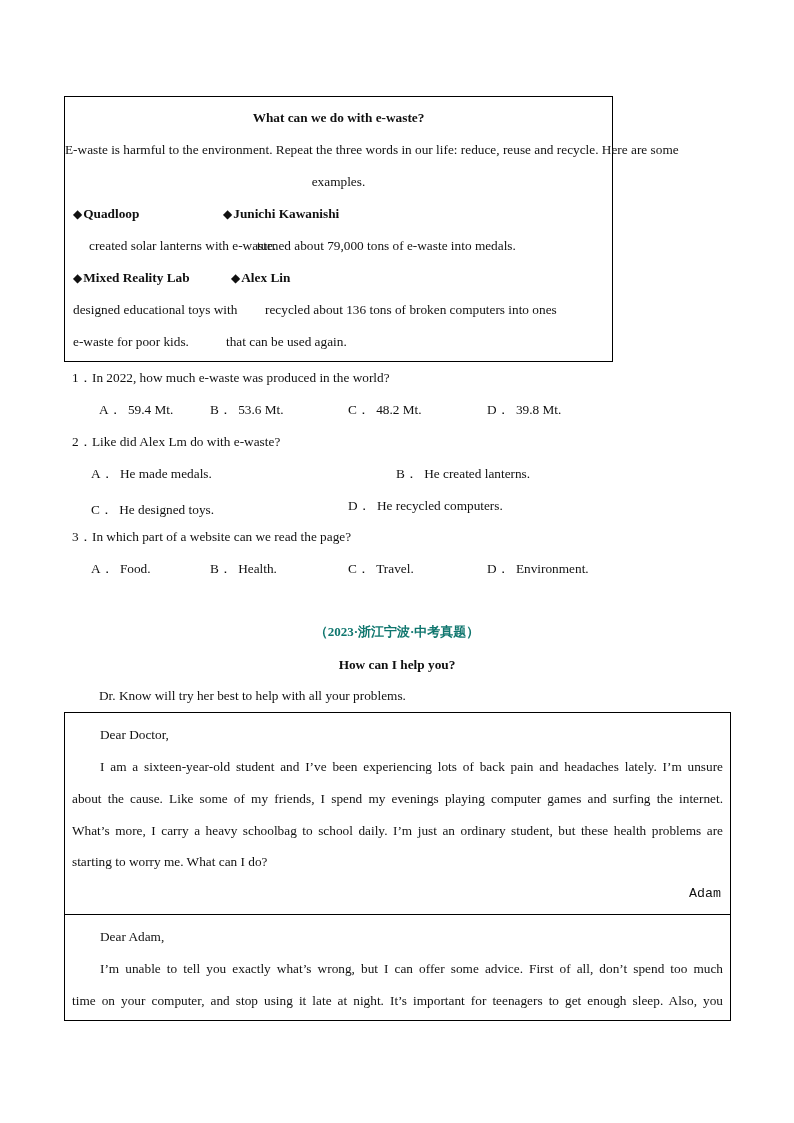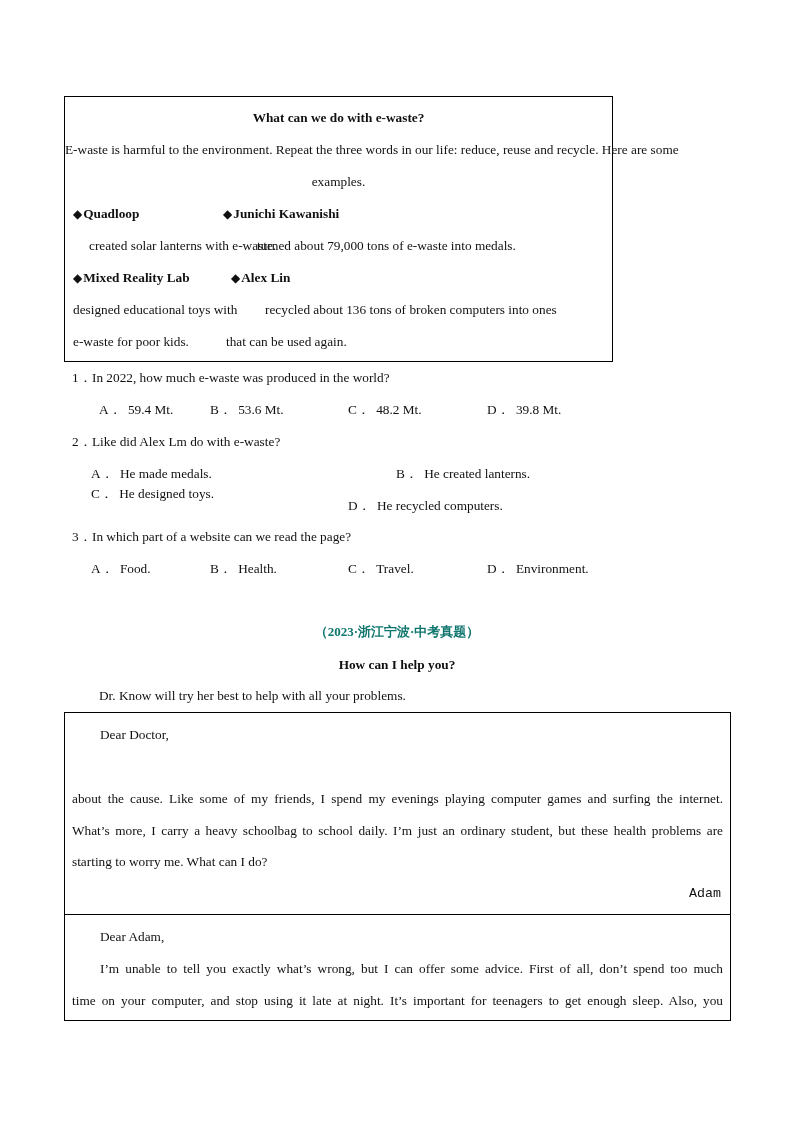--- a/index.html
+++ b/index.html
@@ -87,41 +87,42 @@
   <div class="opt" style="left:348px; top:402px;"><span class="lbl">C．</span><span>48.2 Mt.</span></div>
   <div class="opt" style="left:487px; top:402px;"><span class="lbl">D．</span><span>39.8 Mt.</span></div>
 </div>
 
 <div>
   <div class="q" style="left:72px; top:434px;">
     <span>2．</span><span>Like did Alex  Lm do with e-waste?</span>
   </div>
   <div class="opt" style="left:91px; top:466px;"><span class="lbl">A．</span><span>He made medals.</span></div>
   <div class="opt" style="left:348px; top:466px;margin-left:48px;"><span class="lbl">B．</span><span>He  created lanterns.</span></div>
-  <div class="opt" style="left:91px; top:486px;"><span class="lbl">C．</span><span>He designed toys.</span></div>
+  <div class="opt" style="left:91px; top:502px;"><span class="lbl">C．</span><span>He designed toys.</span></div>
   <div class="opt" style="left:348px; top:498px;"><span class="lbl">D．</span><span>He recycled computers.</span></div>
 </div>
 
 <div>
   <div class="q" style="left:72px; top:529px;">
     <span>3．</span><span>In which part of a website can we read the page?</span>
   </div>
   <div class="opt" style="left:91px; top:561px;"><span class="lbl">A．</span><span>Food.</span></div>
   <div class="opt" style="left:210px; top:561px;"><span class="lbl">B．</span><span>Health.</span></div>
   <div class="opt" style="left:348px; top:561px;"><span class="lbl">C．</span><span>Travel.</span></div>
   <div class="opt" style="left:487px; top:561px;"><span class="lbl">D．</span><span>Environment.</span></div>
 </div>
 
 <div class="line center bold navy" style="top:624px; left:0; right:0; font-size:13px;">（2023·浙江宁波·中考真题）</div>
 <div class="line center bold" style="top:657px; left:0; right:0;">How can I help you?</div>
 <div class="line" style="left:99px; top:688px;">Dr. Know will  try her best to help with all  your problems.</div>
 
 <div class="box" style="left:64px; top:712px; width:667px; height:309px;">
 
   <div class="line" style="left:35px; top:14px;">Dear Doctor,</div>
+  <div class="justify" style="top:46px; left:35px;">I am a sixteen-year-old  student and I’ve been  experiencing  lots of  back pain and headaches lately.  I’m unsure</div>
   <div class="justify" style="top:78px;">about  the cause. Like  some of  my  friends,  I  spend my  evenings  playing  computer games and  surfing the internet.</div>
   <div class="justify" style="top:110px;">What’s more, I carry a heavy schoolbag to school daily.  I’m just an ordinary student, but these health problems are</div>
   <div class="line" style="left:7px; top:141px;">starting to worry me. What can I do?</div>
   <div class="line" style="right:9px; top:173px;font-family:Liberation Mono, monospace;">Adam</div>
 
   <div class="divider" style="top:201px;"></div>
 
   <div class="line" style="left:35px; top:216px;">Dear Adam,</div>
   <div class="justify" style="top:280px;">time on  your computer, and  stop using  it  late at  night.  It’s important  for teenagers to get  enough  sleep.  Also,  you</div>
   <div class="justify" style="top:248px; left:35px;">I’m unable  to tell  you exactly  what’s wrong, but  I  can offer some advice.  First of all,  don’t spend too much</div>

